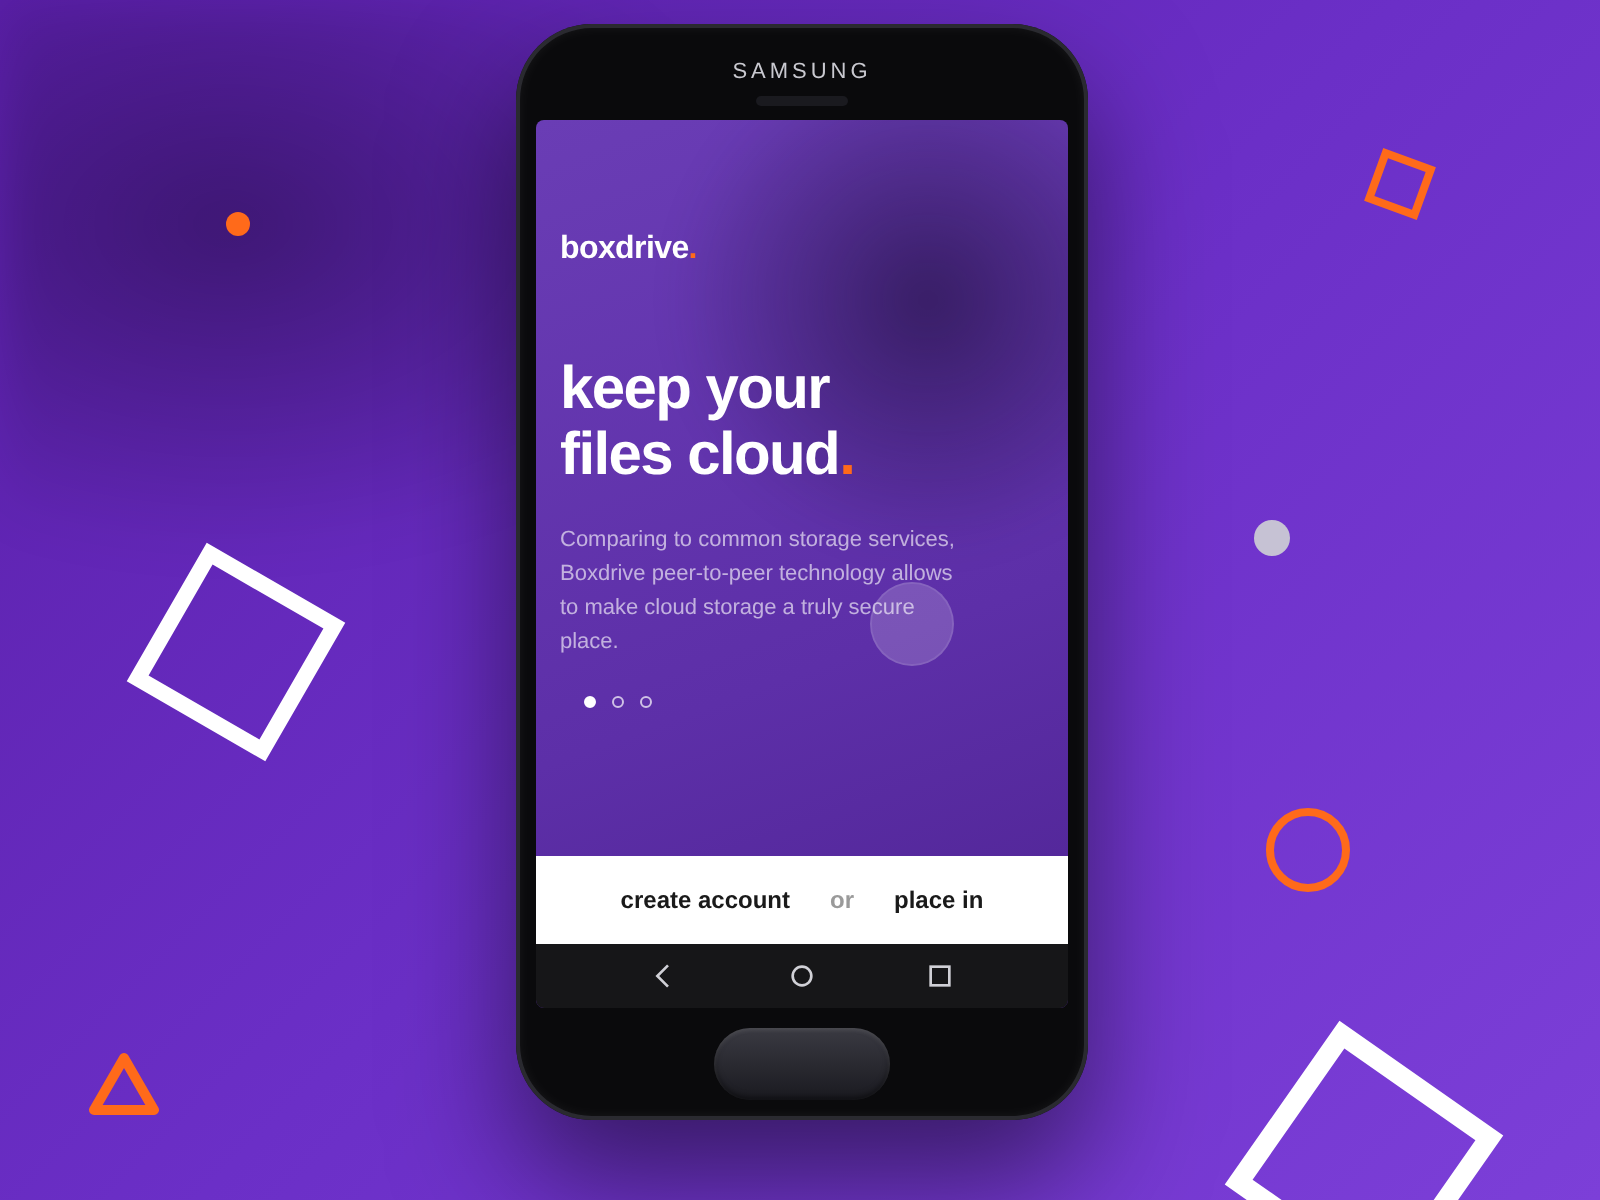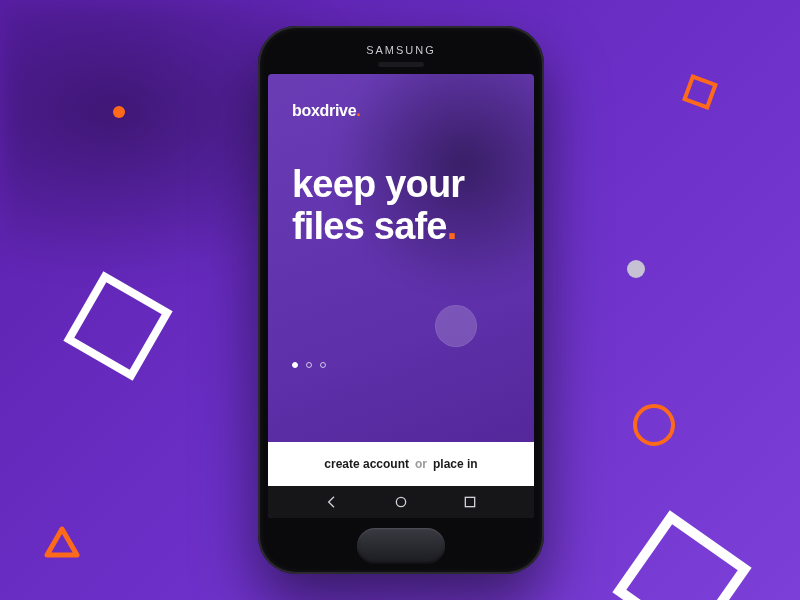--- a/index.html
+++ b/index.html
@@ -27,21 +27,21 @@
 .tri-wrap { position:absolute; bottom:42px; left:44px; width:36px; height:32px; }
 .tri-wrap svg { width:100%; height:100%; }
 .dot-grey { top: 260px; right: 155px; width: 18px; height: 18px; background: #c6c2d4; border-radius: 50%; }
 .circle-orange-outline { top: 404px; right: 125px; width: 42px; height: 42px; border: 4px solid #ff6a1a; border-radius: 50%; }
 .square-white-bottom { bottom: -30px; right: 68px; width: 100px; height: 100px; border: 10px solid #fff; transform: rotate(35deg); }
 
 
 .phone {
   position: absolute;
   left: 258px;
-  top: 26px;
+  top: 12px;
   width: 286px;
   height: 548px;
   background: #0a0a0c;
   border-radius: 38px;
   box-shadow: 0 30px 60px rgba(0,0,0,0.5), inset 0 0 0 2px #2a2a30, inset 0 0 8px rgba(255,255,255,0.1);
   padding: 48px 10px 56px 10px;
 }
 .phone-brand {
   position: absolute;
   top: 18px; left: 0; right: 0;
@@ -82,35 +82,36 @@
 .screen-smoke {
   position: absolute;
   top: -40px; right: -60px;
   width: 260px; height: 260px;
   background: radial-gradient(ellipse at center, rgba(20,10,40,0.55) 0%, rgba(20,10,40,0) 70%);
   filter: blur(8px);
   pointer-events: none;
 }
 .screen-content {
   flex: 1;
-  padding: 28px 24px 16px 24px;
+  padding: 28px 24px 16px 12px;
   position: relative;
   z-index: 1;
+  margin-top: 28px;
 }
 .logo {
   color: #fff;
   font-size: 16px;
   font-weight: 700;
   letter-spacing: -0.3px;
   margin-bottom: 44px;
 }
 .logo .dot { color: #ff6a1a; }
 .headline {
   color: #fff;
-  font-size: 38px;
+  font-size: 30px;
   font-weight: 700;
   line-height: 1.1;
   letter-spacing: -0.8px;
   margin-bottom: 18px;
 }
 .headline .dot { color: #ff6a1a; }
 .body-text {
   color: rgba(255,255,255,0.62);
   font-size: 11px;
   line-height: 1.55;
@@ -143,21 +144,21 @@
   background: #fff;
   border-color: #fff;
 }
 
 .action-bar {
   background: #fff;
   height: 44px;
   display: flex;
   align-items: center;
   justify-content: center;
-  gap: 6px;
+  gap: 20px;
   font-size: 12px;
 }
 .action-bar .link { font-weight: 700; color: #1a1a1a; cursor: pointer; }
 .action-bar .or { color: #9a9a9a; font-weight: 700; }
 
 .nav-bar {
   background: #161618;
   height: 32px;
   display: flex;
   align-items: center;
@@ -190,23 +191,24 @@
   <div class="screen">
     <div class="screen-smoke"></div>
 
     <div class="screen-content">
       <div class="logo">
         <span>boxdrive</span><span class="dot">.</span>
       </div>
 
       <h1 class="headline">
         <span>keep your</span><br>
-        <span>files safe</span><span class="dot">.</span>
+        <span>files cloud</span><span class="dot">.</span>
       </h1>
 
+      <p class="body-text">Comparing to common storage services, Boxdrive peer-to-peer technology allows to make cloud storage a truly secure place.</p>
 
       <div class="touch-ripple"></div>
 
       <div class="pager">
         <span class="pager-dot active"></span>
         <span class="pager-dot"></span>
         <span class="pager-dot"></span>
       </div>
     </div>
 

